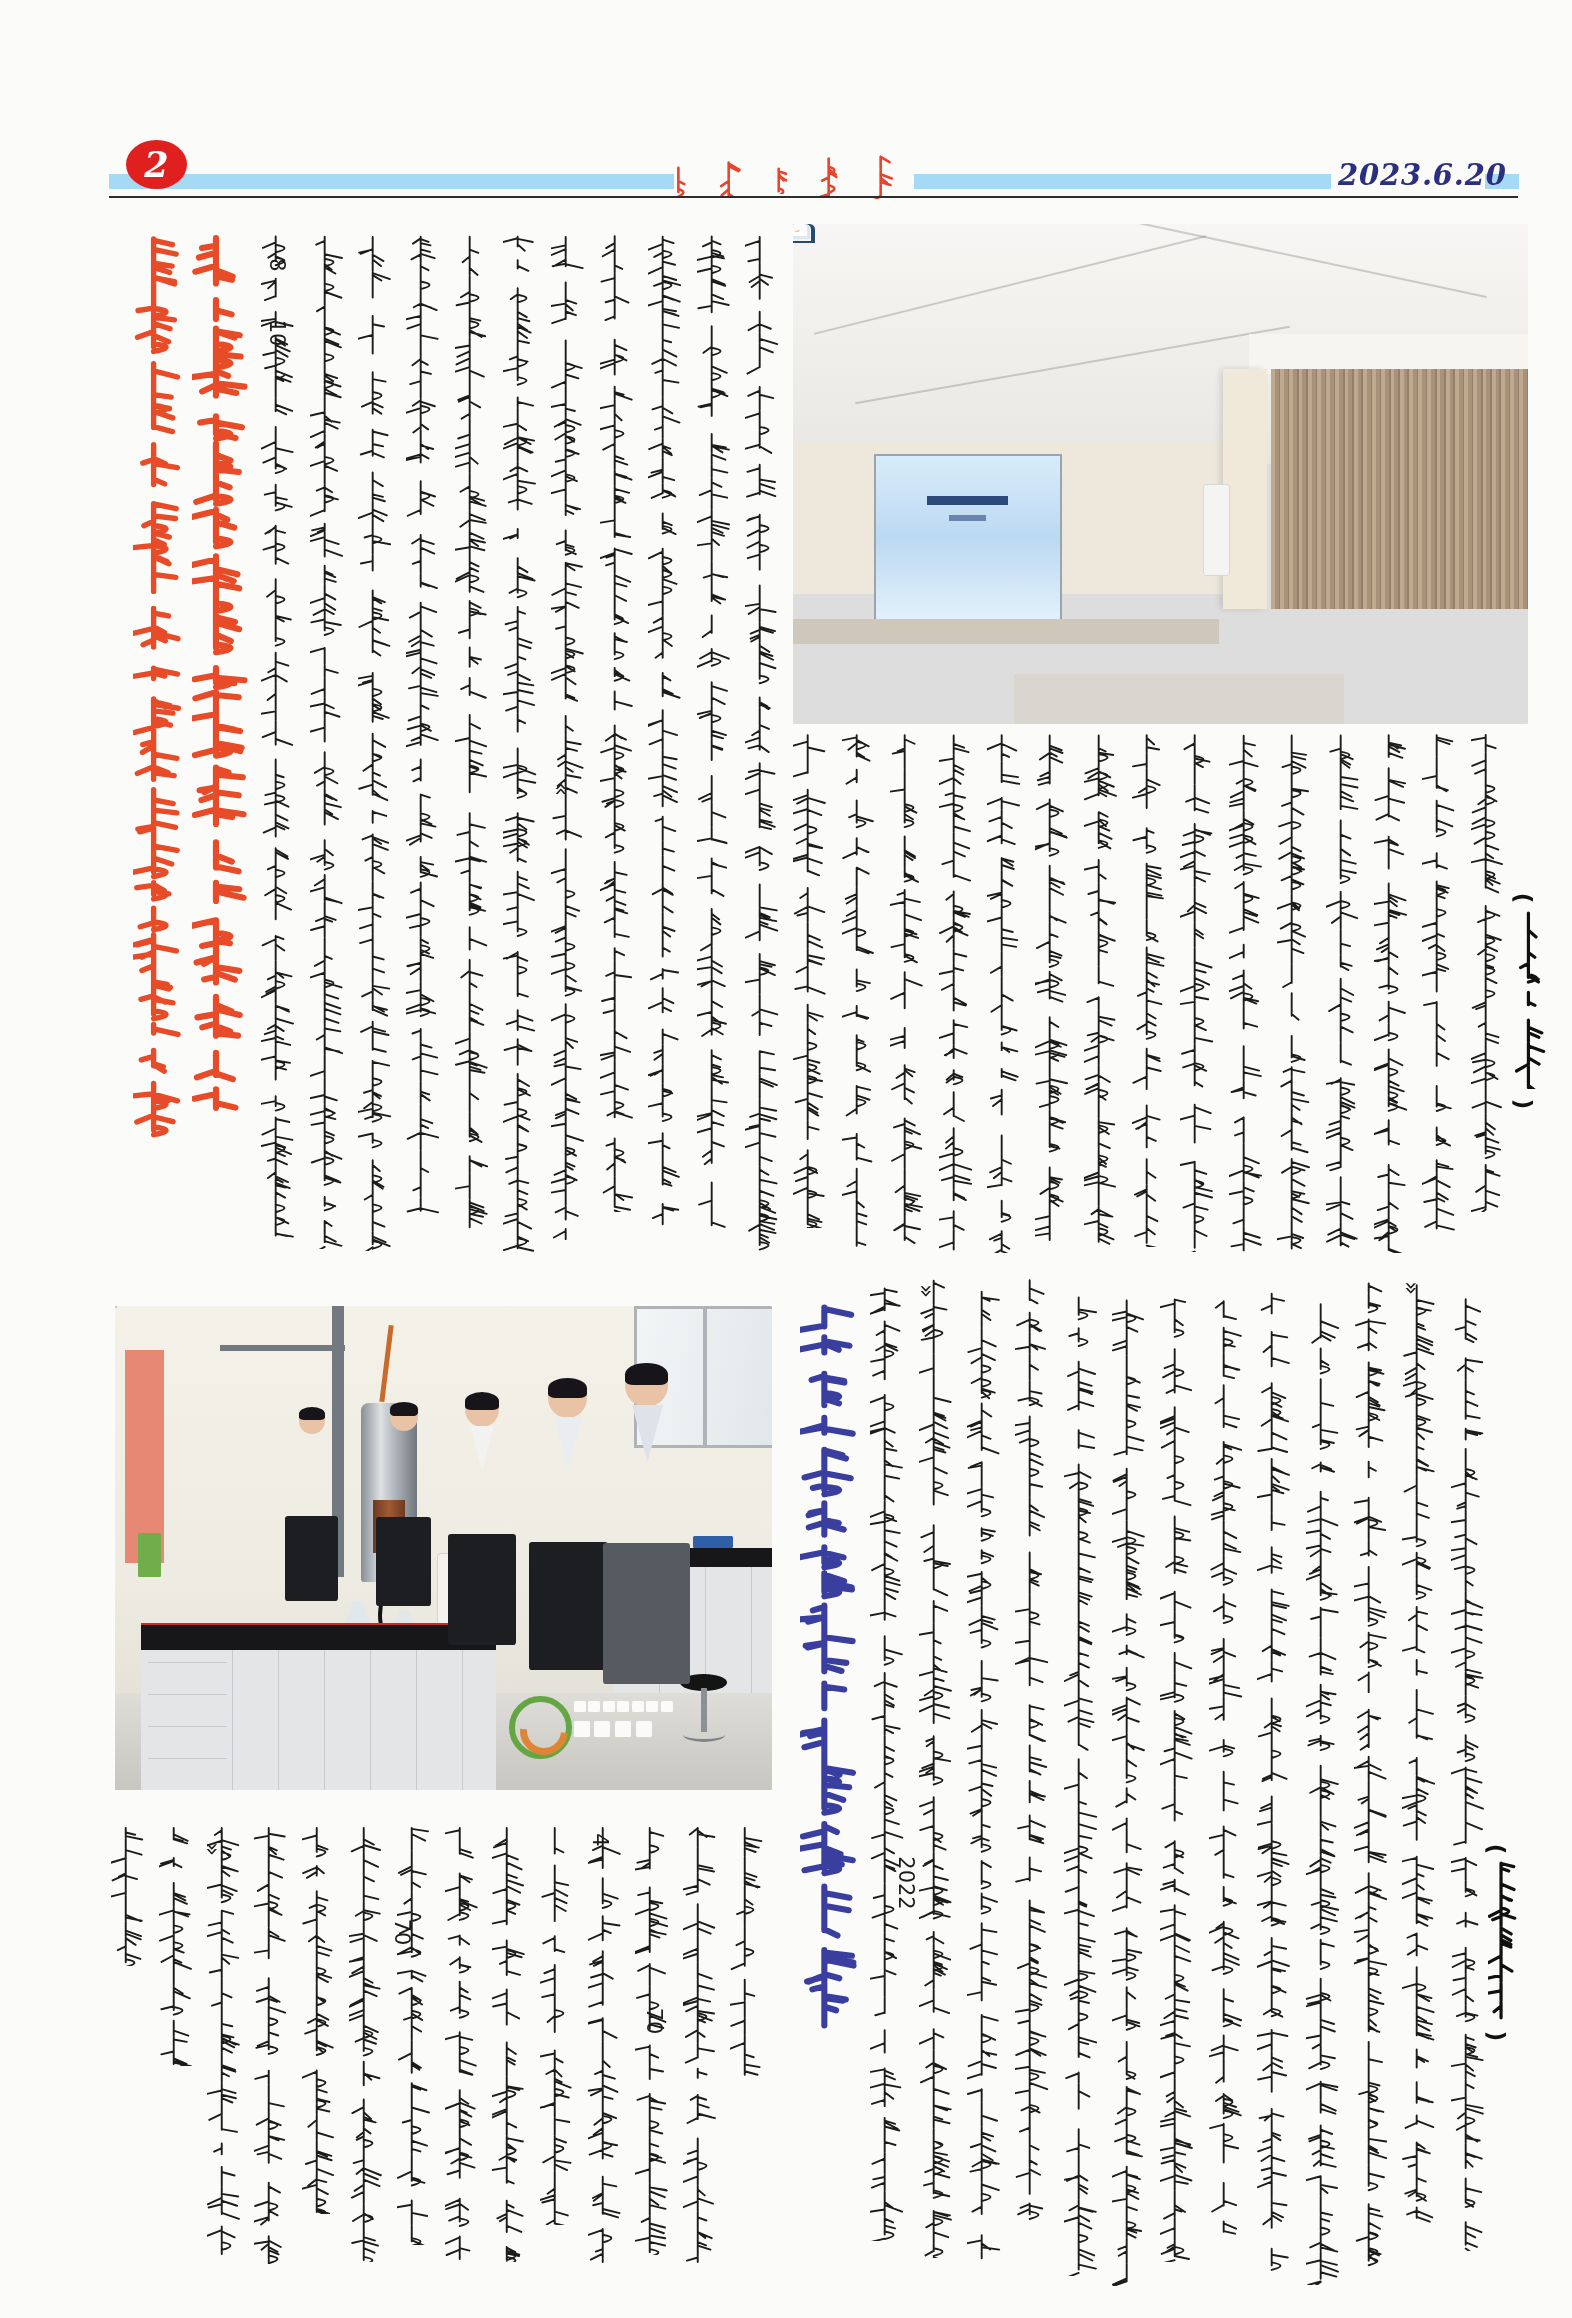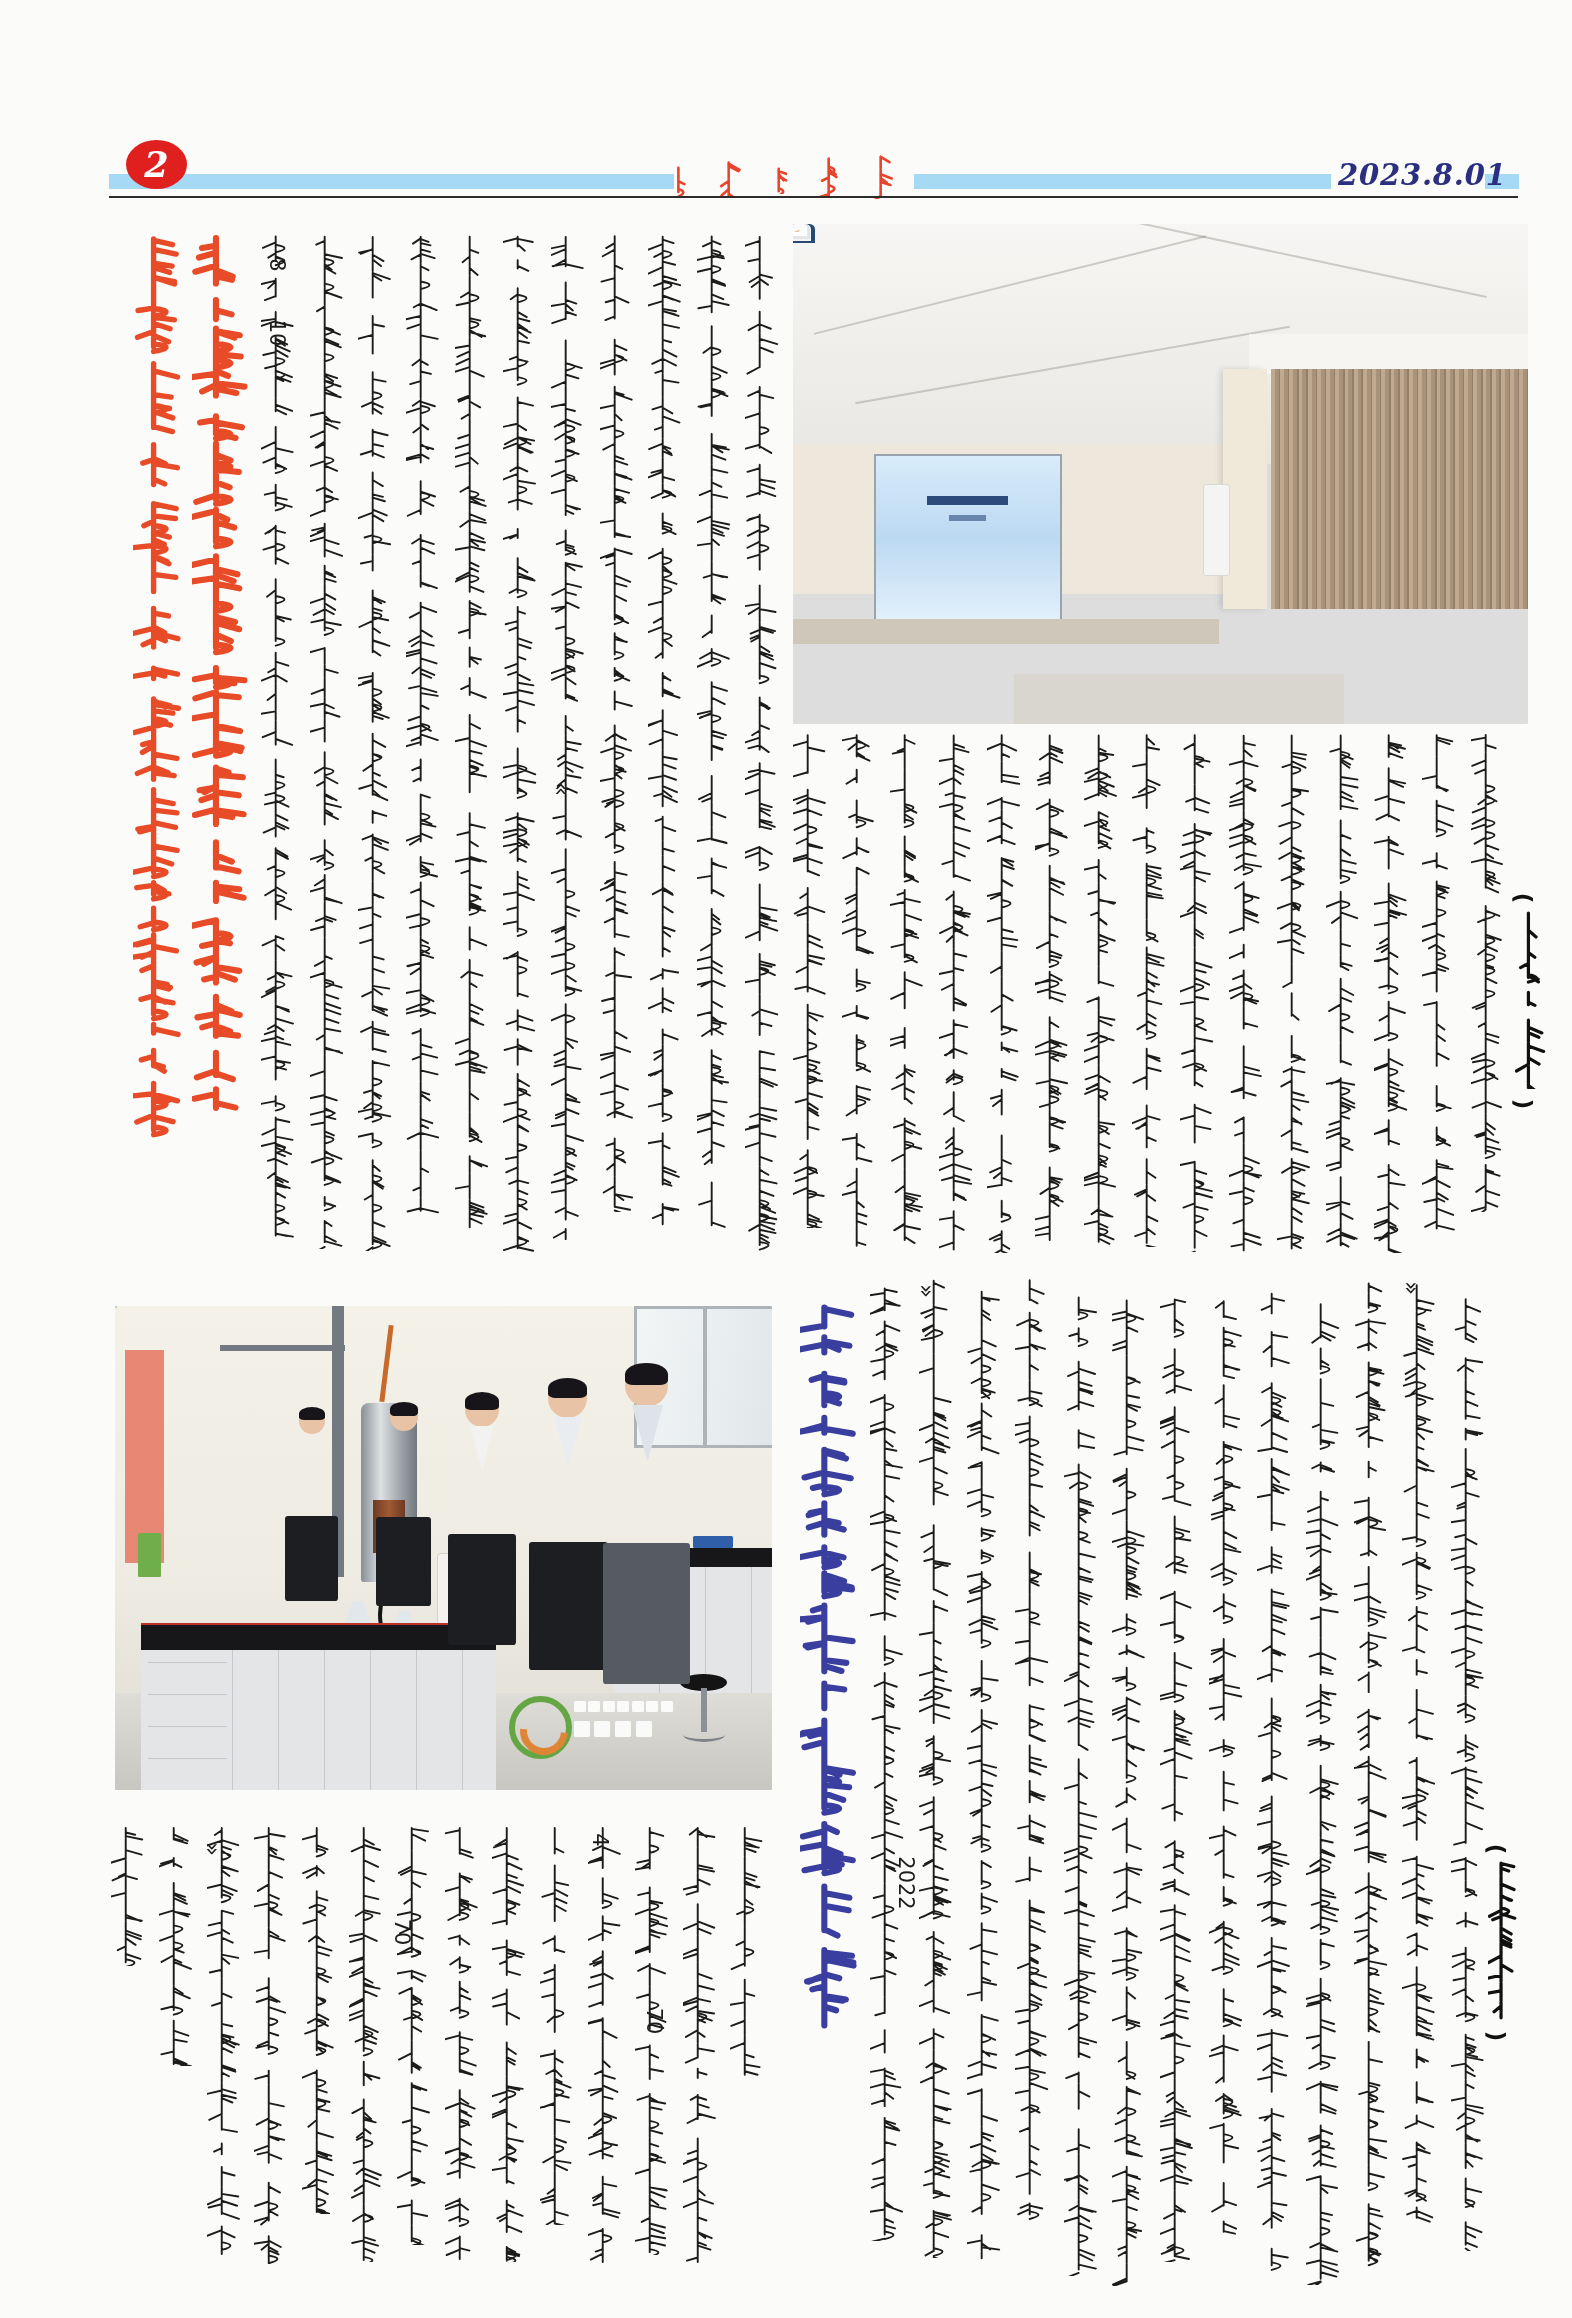--- a/index.html
+++ b/index.html
@@ -110,21 +110,21 @@
         <svg width="18.4" height="28" class="scol" style="left: 101px; top: 12.3px;" viewBox="0 0 24 36">
           <path d="M10.1 3.4 L10.1 17.1 M10.1 10.2 l6.1 8.2 M10.1 12.6 l9.6 5.8 M10.1 6.6 l9.4 3.3 M10.1 18.6 L10.1 32.6 M10.1 49.4 l6.9 5.5 M10.1 28.6 q11.6 4 0 10 " fill="none" stroke="#e8432c" stroke-width="3.4" stroke-linecap="round"></path>
         </svg>
         <svg width="23" height="43" class="scol" style="left: 149px; top: 1.5px;" viewBox="0 0 30 56">
           <path d="M12.6 3.4 L12.6 17.9 M12.6 17.2 l9.2 6.8 M12.6 13.9 q14.8 4 0 10 M12.6 19.4 L12.6 42.2 M12.6 20.5 l10.0 6.9 M12.6 27.9 l-8.6 4.3 M12.6 38.2 q14.8 4 0 10 M12.6 43.7 L12.6 52.6 M12.6 49.8 l-10.7 3.2 " fill="none" stroke="#e8432c" stroke-width="3.4" stroke-linecap="round"></path>
         </svg>
         <svg width="23" height="45" class="scol" style="left: 201px; top: 0px;" viewBox="0 0 30 58">
           <path d="M12.6 3.4 L12.6 19.0 M12.6 3.5 l11.5 6.9 M12.6 20.5 L12.6 38.2 M12.6 26.1 l14.4 5.5 M12.6 30.9 l7.8 5.9 M12.6 36.1 l12.7 4.0 M12.6 39.7 L12.6 54.6 M12.6 54.1 l-12.5 9.0 " fill="none" stroke="#e8432c" stroke-width="3.4" stroke-linecap="round"></path>
         </svg>
       </div>
-    <div class="hdr-date">2023.8.01</div>
+    <div class="hdr-date">2023.6.20</div>
     <div class="hdr-rule"></div>
   </div>
 
   <div id="a1-headline">
       <svg width="49" height="922" class="scol" style="left: 133px; top: 232px;" viewBox="0 0 64 1200">
         <path d="M26.9 7.0 L26.9 29.3 M26.9 20.5 l29.5 6.2 M26.9 8.8 l24.7 5.7 M26.9 30.8 L26.9 50.9 M26.9 44.5 l16.2 4.7 M26.9 38.7 l24.2 3.8 M26.9 42.8 l21.0 8.1 M26.9 52.4 L26.9 70.0 M26.9 56.8 l27.4 8.9 M26.9 57.6 l27.4 5.1 M26.9 71.5 L26.9 101.8 M26.9 97.2 l-20.3 3.2 M26.9 97.8 q32.5 4 0 10 M26.9 103.3 L26.9 125.2 M26.9 109.2 l27.2 3.5 M26.9 117.4 l21.5 6.8 M26.9 126.7 L26.9 147.9 M26.9 127.7 l-21.0 7.6 M26.9 133.1 l19.6 8.1 M26.9 143.9 q32.5 4 0 10 M26.9 170.0 L26.9 194.9 M26.9 179.2 l31.3 8.1 M26.9 196.4 L26.9 228.5 M26.9 210.4 l22.9 3.1 M26.9 224.7 l20.8 3.7 M26.9 224.5 q32.5 4 0 10 M26.9 230.0 L26.9 253.1 M26.9 232.4 l25.0 8.3 M26.9 252.2 l24.6 6.4 M26.9 275.5 L26.9 301.1 M26.9 293.7 l15.4 6.9 M26.9 300.4 l31.0 5.3 M26.9 295.0 l-14.1 4.7 M26.9 302.6 L26.9 327.7 M26.9 320.6 l14.5 6.3 M26.9 352.7 L26.9 385.2 M26.9 352.9 l29.5 6.4 M26.9 375.5 l-12.7 6.0 M26.9 368.7 l28.7 3.4 M26.9 381.2 q32.5 4 0 10 M26.9 386.7 L26.9 411.4 M26.9 407.3 l-32.2 3.3 M26.9 390.8 l20.5 5.5 M26.9 399.9 l13.9 5.8 M26.9 407.4 q32.5 4 0 10 M26.9 412.9 L26.9 440.3 M26.9 422.2 l20.0 8.9 M26.9 421.0 l17.5 7.1 M26.9 441.8 L26.9 467.3 M26.9 445.1 l29.0 3.8 M26.9 489.4 L26.9 519.2 M26.9 513.6 l14.4 7.5 M26.9 495.8 l19.5 3.6 M26.9 515.7 l-27.0 6.5 M26.9 520.7 L26.9 539.9 M26.9 525.0 l15.4 6.8 M26.9 520.9 l31.8 8.2 M26.9 530.7 l-13.8 6.2 M26.9 567.6 L26.9 581.0 M26.9 573.9 l-32.3 5.3 M26.9 573.8 l14.6 4.1 M26.9 568.9 l31.3 6.3 M26.9 607.9 L26.9 619.8 M26.9 611.1 l21.4 5.3 M26.9 609.6 l15.3 8.4 M26.9 614.8 l32.4 5.1 M26.9 621.3 L26.9 637.5 M26.9 636.6 l22.1 5.4 M26.9 623.3 l25.2 3.1 M26.9 633.5 q32.5 4 0 10 M26.9 639.0 L26.9 652.8 M26.9 644.9 l-24.6 6.6 M26.9 654.3 L26.9 682.5 M26.9 663.6 l-14.3 3.8 M26.9 669.0 l-14.6 8.5 M26.9 680.0 l30.5 5.3 M26.9 684.0 L26.9 712.8 M26.9 696.8 l19.0 7.3 M26.9 704.3 l26.9 3.7 M26.9 696.3 l-21.2 8.7 M26.9 726.3 L26.9 740.4 M26.9 739.6 l25.6 4.8 M26.9 741.9 L26.9 770.0 M26.9 769.3 l28.7 6.3 M26.9 752.9 l30.5 3.6 M26.9 771.5 L26.9 797.6 M26.9 776.5 l-18.2 4.8 M26.9 774.1 l-20.6 3.6 M26.9 799.1 L26.9 813.9 M26.9 800.0 l30.8 5.5 M26.9 815.4 L26.9 833.7 M26.9 815.5 l23.6 7.8 M26.9 828.4 l-31.6 6.8 M26.9 829.7 q32.5 4 0 10 M26.9 847.8 L26.9 863.0 M26.9 850.2 l13.9 8.0 M26.9 859.2 l20.0 3.1 M26.9 851.3 l-22.0 3.0 M26.9 859.0 q32.5 4 0 10 M26.9 881.1 L26.9 903.1 M26.9 900.2 l-17.5 5.1 M26.9 899.1 q32.5 4 0 10 M26.9 915.6 L26.9 935.6 M26.9 931.0 l29.7 5.8 M26.9 921.8 l-25.6 7.0 M26.9 923.5 l-21.9 5.4 M26.9 937.1 L26.9 954.4 M26.9 938.2 l-15.2 6.8 M26.9 940.9 l-27.1 4.2 M26.9 955.9 L26.9 974.5 M26.9 956.2 l-15.3 6.1 M26.9 976.0 L26.9 989.6 M26.9 981.5 l19.7 5.1 M26.9 977.3 l17.8 3.4 M26.9 980.1 l21.9 4.5 M26.9 991.1 L26.9 1019.3 M26.9 996.5 l15.0 7.2 M26.9 1000.0 l25.4 4.6 M26.9 995.7 l-16.5 4.4 M26.9 1015.3 q32.5 4 0 10 M26.9 1032.8 L26.9 1044.2 M26.9 1038.7 l31.9 7.3 M26.9 1066.9 L26.9 1087.0 M26.9 1074.7 l-16.1 4.5 M26.9 1085.6 l14.0 8.2 M26.9 1084.3 l12.7 3.9 M26.9 1109.8 L26.9 1136.7 M26.9 1123.9 l31.2 8.8 M26.9 1127.3 l19.2 4.9 M26.9 1123.4 l-31.5 3.3 M26.9 1132.7 q32.5 4 0 10 M26.9 1138.2 L26.9 1170.9 M26.9 1153.5 l25.4 6.4 M26.9 1151.5 l-21.9 8.7 M26.9 1166.9 q32.5 4 0 10 " fill="none" stroke="#e84b28" stroke-width="7" stroke-linecap="round"></path>
       </svg>
       <svg width="57" height="882" class="scol" style="left: 192px; top: 232px;" viewBox="0 0 74 1148">
         <path d="M31.1 8.0 L31.1 24.9 M31.1 17.8 l-18.2 3.1 M31.1 26.4 L31.1 49.7 M31.1 27.1 l-22.2 6.1 M31.1 43.9 l-26.9 7.8 M31.1 49.7 l21.7 8.4 M31.1 51.2 L31.1 66.9 M31.1 57.5 l20.9 4.8 M31.1 88.6 L31.1 113.4 M31.1 101.8 l20.3 5.4 M31.1 125.7 L31.1 149.5 M31.1 129.2 l31.0 5.2 M31.1 129.2 l24.2 8.1 M31.1 145.5 q37.7 4 0 10 M31.1 151.0 L31.1 170.3 M31.1 159.0 l32.1 3.0 M31.1 166.3 q37.7 4 0 10 M31.1 171.8 L31.1 194.2 M31.1 181.2 l15.7 6.2 M31.1 184.4 l-32.0 4.5 M31.1 195.7 L31.1 212.7 M31.1 199.2 l-18.0 8.3 M31.1 196.9 l37.0 4.4 M31.1 204.1 l26.5 5.4 M31.1 239.9 L31.1 262.7 M31.1 262.0 l25.5 6.1 M31.1 244.7 l-20.7 3.3 M31.1 248.1 l33.8 6.1 M31.1 258.7 q37.7 4 0 10 M31.1 275.4 L31.1 305.1 M31.1 290.0 l18.9 7.3 M31.1 301.1 q37.7 4 0 10 M31.1 306.6 L31.1 331.7 M31.1 325.8 l17.8 6.5 M31.1 308.9 l29.7 3.5 M31.1 333.2 L31.1 347.8 M31.1 342.9 l-25.7 8.3 M31.1 343.8 q37.7 4 0 10 M31.1 361.5 L31.1 373.5 M31.1 363.2 l-30.4 7.6 M31.1 367.5 l14.7 6.9 M31.1 375.0 L31.1 403.1 M31.1 378.0 l23.8 6.7 M31.1 399.1 q37.7 4 0 10 M31.1 422.1 L31.1 443.2 M31.1 438.6 l28.0 6.9 M31.1 426.1 l-31.0 7.3 M31.1 444.7 L31.1 456.2 M31.1 446.3 l23.0 8.0 M31.1 450.4 l-36.4 5.1 M31.1 457.7 L31.1 487.3 M31.1 457.8 l30.3 6.0 M31.1 483.3 q37.7 4 0 10 M31.1 488.8 L31.1 514.6 M31.1 508.7 l30.2 8.3 M31.1 501.4 l24.8 6.1 M31.1 516.1 L31.1 540.9 M31.1 524.1 l19.4 8.3 M31.1 536.9 q37.7 4 0 10 M31.1 567.7 L31.1 586.4 M31.1 580.2 l37.1 3.2 M31.1 582.9 l23.9 4.4 M31.1 576.9 l-27.8 5.2 M31.1 582.4 q37.7 4 0 10 M31.1 599.0 L31.1 611.0 M31.1 599.0 l-26.9 8.1 M31.1 602.6 l29.6 3.0 M31.1 612.5 L31.1 632.3 M31.1 627.8 l-29.8 5.1 M31.1 633.8 L31.1 658.3 M31.1 642.5 l24.7 5.4 M31.1 644.5 l31.4 5.1 M31.1 659.8 L31.1 675.5 M31.1 665.2 l33.4 6.1 M31.1 673.9 l-27.5 7.0 M31.1 666.8 l31.7 8.9 M31.1 671.5 q37.7 4 0 10 M31.1 697.2 L31.1 714.8 M31.1 706.5 l34.9 3.2 M31.1 698.4 l16.3 5.1 M31.1 716.3 L31.1 731.3 M31.1 721.4 l-15.1 7.7 M31.1 729.3 l29.6 3.9 M31.1 723.0 l-21.4 3.5 M31.1 732.8 L31.1 749.3 M31.1 733.1 l-19.0 6.3 M31.1 750.8 L31.1 770.6 M31.1 757.7 l21.2 3.8 M31.1 751.6 l-27.5 7.2 M31.1 752.6 l36.0 5.2 M31.1 794.4 L31.1 827.0 M31.1 811.4 l20.6 8.1 M31.1 825.7 l29.4 6.4 M31.1 847.0 L31.1 870.7 M31.1 855.4 l18.2 6.8 M31.1 852.1 l30.3 3.4 M31.1 858.5 l36.0 8.0 M31.1 895.9 L31.1 916.1 M31.1 895.9 l-36.2 8.2 M31.1 912.1 q37.7 4 0 10 M31.1 917.6 L31.1 928.2 M31.1 925.4 l-18.2 3.9 M31.1 922.7 l18.2 3.1 M31.1 929.7 L31.1 949.9 M31.1 943.8 l-15.7 8.7 M31.1 943.8 l-25.3 7.0 M31.1 951.4 L31.1 976.8 M31.1 969.2 l-15.5 3.6 M31.1 964.3 l24.6 8.9 M31.1 956.7 l30.4 5.0 M31.1 995.4 L31.1 1026.8 M31.1 1011.7 l30.9 7.4 M31.1 1018.0 l-24.2 4.2 M31.1 1006.0 l20.3 8.5 M31.1 1028.3 L31.1 1046.0 M31.1 1042.9 l28.6 3.1 M31.1 1030.1 l-17.9 5.1 M31.1 1033.7 l18.4 6.7 M31.1 1068.3 L31.1 1097.3 M31.1 1091.8 l-24.8 8.6 M31.1 1095.3 l22.0 7.4 M31.1 1115.9 L31.1 1140.0 M31.1 1133.8 l25.4 5.9 M31.1 1122.0 l-28.3 6.0 " fill="none" stroke="#e84b28" stroke-width="8" stroke-linecap="round"></path>
       </svg>

